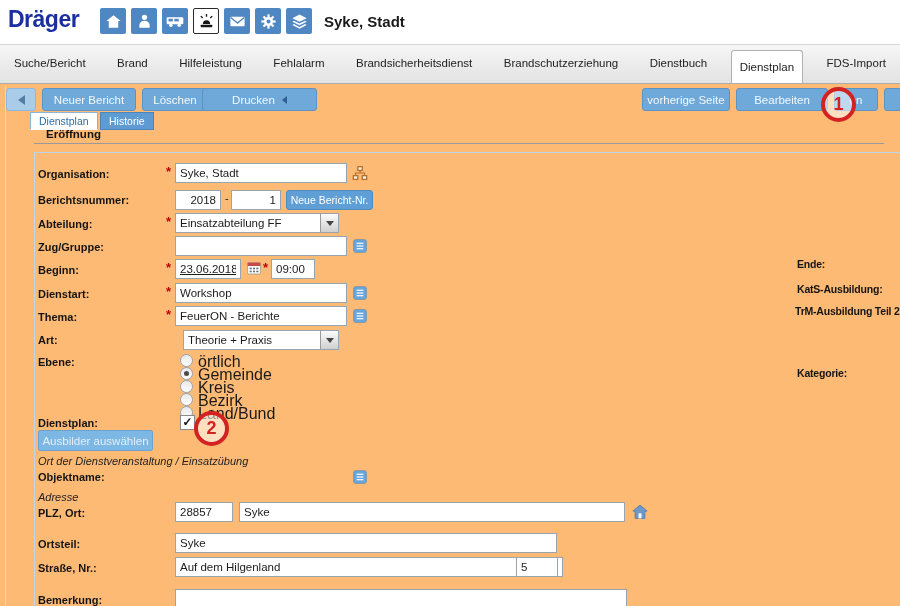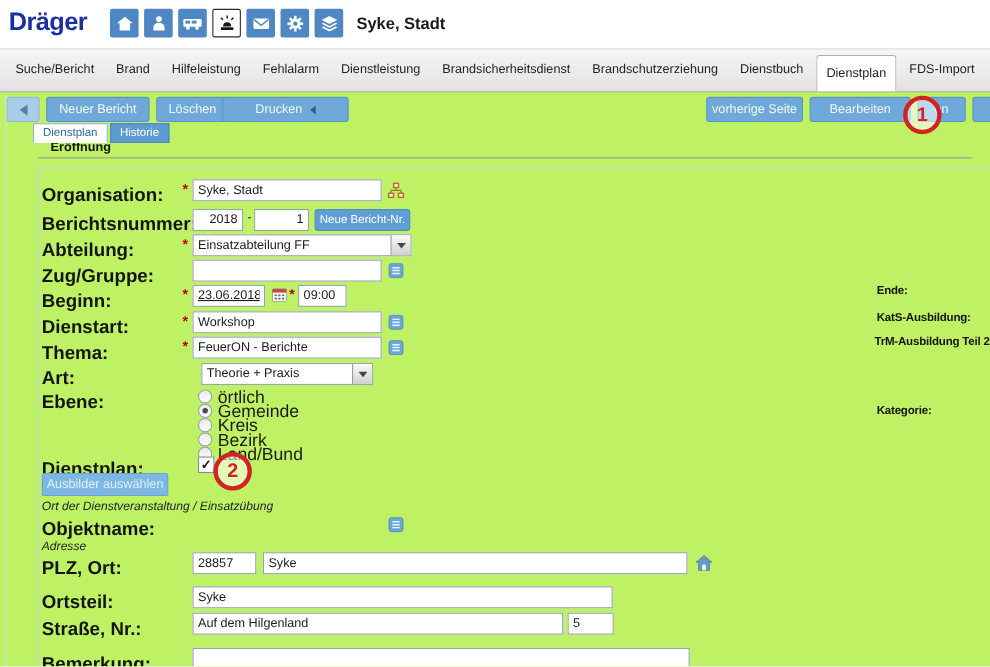--- a/index.html
+++ b/index.html
@@ -1,16 +1,16 @@
 <!DOCTYPE html>
 <html><head>
 <meta charset="utf-8">
 <style>
   html,body{margin:0;padding:0;background:#fff;}
-  #app{position:relative;width:900px;height:606px;overflow:hidden;background:#bef264;
+  #app{position:relative;width:900px;height:606px;overflow:hidden;background:#fdba74;
        font-family:"Liberation Sans",sans-serif;color:#1a1a1a;}
   .abs{position:absolute;}
   
   #hdr{position:absolute;left:0;top:0;width:900px;height:44px;background:#fff;border-bottom:1px solid #d6d6d6;}
   .logo{position:absolute;left:8px;top:6px;font-size:23px;font-weight:bold;color:#1b2fa0;letter-spacing:-0.5px;}
   .hicon{position:absolute;top:8px;width:26px;height:26px;background:#4f87c3;border-radius:2px;
          display:flex;align-items:center;justify-content:center;cursor:pointer;}
   .hicon.sel{background:#fff;border:1px solid #2b2b2b;box-sizing:border-box;}
   .htitle{position:absolute;left:324px;top:13px;font-size:15px;font-weight:bold;}
   
@@ -30,21 +30,21 @@
   .tri-left.sm{border-top-width:4px;border-bottom-width:4px;border-right:5px solid #2f5f8f;margin-left:7px;}
   
   .subtab{position:absolute;top:112px;height:18px;line-height:17px;font-size:10.5px;padding:0 8px;
           box-sizing:border-box;cursor:pointer;white-space:nowrap;}
   #st1{left:30px;background:#fff;border:1px solid #8cb4d8;border-bottom-color:#fff;color:#2e6da4;z-index:2;}
   #st2{left:100px;background:#5e9bd2;border:1px solid #4d86ba;color:#fff;}
   .hrule{position:absolute;left:34px;top:143px;width:850px;height:1px;background:#9a9a9a;}
   .vline{position:absolute;left:5px;top:86px;width:1px;height:520px;background:#c6dcf0;}
   #panel{position:absolute;left:34px;top:152px;width:1000px;height:600px;border:1px solid #bcd6ec;}
   
-  .lbl{position:absolute;font-size:17px;font-weight:bold;color:#141414;white-space:nowrap;}
+  .lbl{position:absolute;font-size:11px;font-weight:bold;color:#141414;white-space:nowrap;}
   .ital{position:absolute;font-size:11px;font-style:italic;color:#222;white-space:nowrap;}
   .rlbl{position:absolute;font-size:10.5px;font-weight:bold;color:#141414;white-space:nowrap;letter-spacing:-0.2px;}
   input.inp{position:absolute;height:20px;border:1px solid #98a4b0;font-size:11.5px;font-family:inherit;
             padding:0 4px;color:#1c1c1c;background:#fff;box-sizing:border-box;}
   input.num{text-align:right;}
   .req{position:absolute;color:#c00000;font-size:13px;font-weight:bold;}
   .sbtn{position:absolute;height:20px;background:#5f9fd6;border:1px solid #4d8cc2;border-radius:3px;color:#fff;
         font-size:10.5px;display:flex;align-items:center;justify-content:center;box-sizing:border-box;cursor:pointer;}
   .select{position:absolute;height:20px;border:1px solid #98a4b0;background:#fff;box-sizing:border-box;
           font-size:11.5px;display:flex;align-items:center;cursor:pointer;}
@@ -132,21 +132,20 @@
     </div>
 
     <div class="htitle">Syke, Stadt</div>
   </div>
 
   <div id="tabs">
     <div class="tab">Suche/Bericht</div>
     <div class="tab">Brand</div>
     <div class="tab">Hilfeleistung</div>
     <div class="tab">Fehlalarm</div>
-    <div class="tab">Dienstleistung</div>
     <div class="tab">Brandsicherheitsdienst</div>
     <div class="tab">Brandschutzerziehung</div>
     <div class="tab">Dienstbuch</div>
     <div class="tab active">Dienstplan</div>
     <div class="tab">FDS-Import</div>
   </div>
 
   <div class="btn pale" style="left:6px;width:30px">
     <span class="tri-left"></span>
   </div>
@@ -198,21 +197,21 @@
   <div class="lbl" style="left:38px;top:194px">Berichtsnummer:</div>
   <input class="inp num" style="left: 175px; top: 190px; width: 46px;" value="2018">
   <span class="abs" style="left:225px;top:192px;font-size:11px">-</span>
   <input class="inp num" style="left: 231px; top: 190px; width: 50px;" value="1">
   <div class="sbtn" style="left:286px;top:190px;width:87px">
     <span>Neue Bericht-Nr.</span>
   </div>
 
   <div class="lbl" style="left:38px;top:218px">Abteilung:</div>
   <span class="req" style="left:166px;top:214px">*</span>
-  <div class="select" style="left:175px;top:213px;width:199px">
+  <div class="select" style="left:175px;top:213px;width:164px">
     <span class="txt">Einsatzabteilung FF</span>
     <span class="selarrow">
         <span class="tri-down"></span>
       </span>
   </div>
 
   <div class="lbl" style="left:38px;top:241px">Zug/Gruppe:</div>
   <input class="inp" style="left: 175px; top: 236px; width: 172px;">
   <span class="icon" style="left:352px;top:238px">
     <svg viewBox="0 0 24 24" width="16" height="16">
@@ -324,21 +323,21 @@
     <svg viewBox="0 0 24 24" width="18" height="18">
       <path d="M12 2.8 L2.5 10.8 H5.5 V20.5 H18.5 V10.8 H21.5 Z" fill="#6b98c9" stroke="#4a78a8" stroke-width="1"></path>
       <rect x="10" y="13.8" width="4" height="6.7" fill="#fff"></rect>
     </svg>
   </span>
 
   <div class="lbl" style="left:38px;top:538px">Ortsteil:</div>
   <input class="inp" style="left: 175px; top: 533px; width: 382px;" value="Syke">
 
   <div class="lbl" style="left:38px;top:562px">Straße, Nr.:</div>
-  <input class="inp" style="left: 175px; top: 557px; width: 337px;" value="Auf dem Hilgenland">
+  <input class="inp" style="left: 175px; top: 557px; width: 388px;" value="Auf dem Hilgenland">
   <input class="inp" style="left: 516px; top: 557px; width: 42px;" value="5">
 
   <div class="lbl" style="left:38px;top:594px">Bemerkung:</div>
   <input class="inp" style="left: 175px; top: 589px; width: 452px;">
 
   <div class="rlbl" style="left:797px;top:258px">Ende:</div>
   <div class="rlbl" style="left:797px;top:283px">KatS-Ausbildung:</div>
   <div class="rlbl" style="left:795px;top:305px">TrM-Ausbildung Teil 2:</div>
   <div class="rlbl" style="left:797px;top:367px">Kategorie:</div>
 

